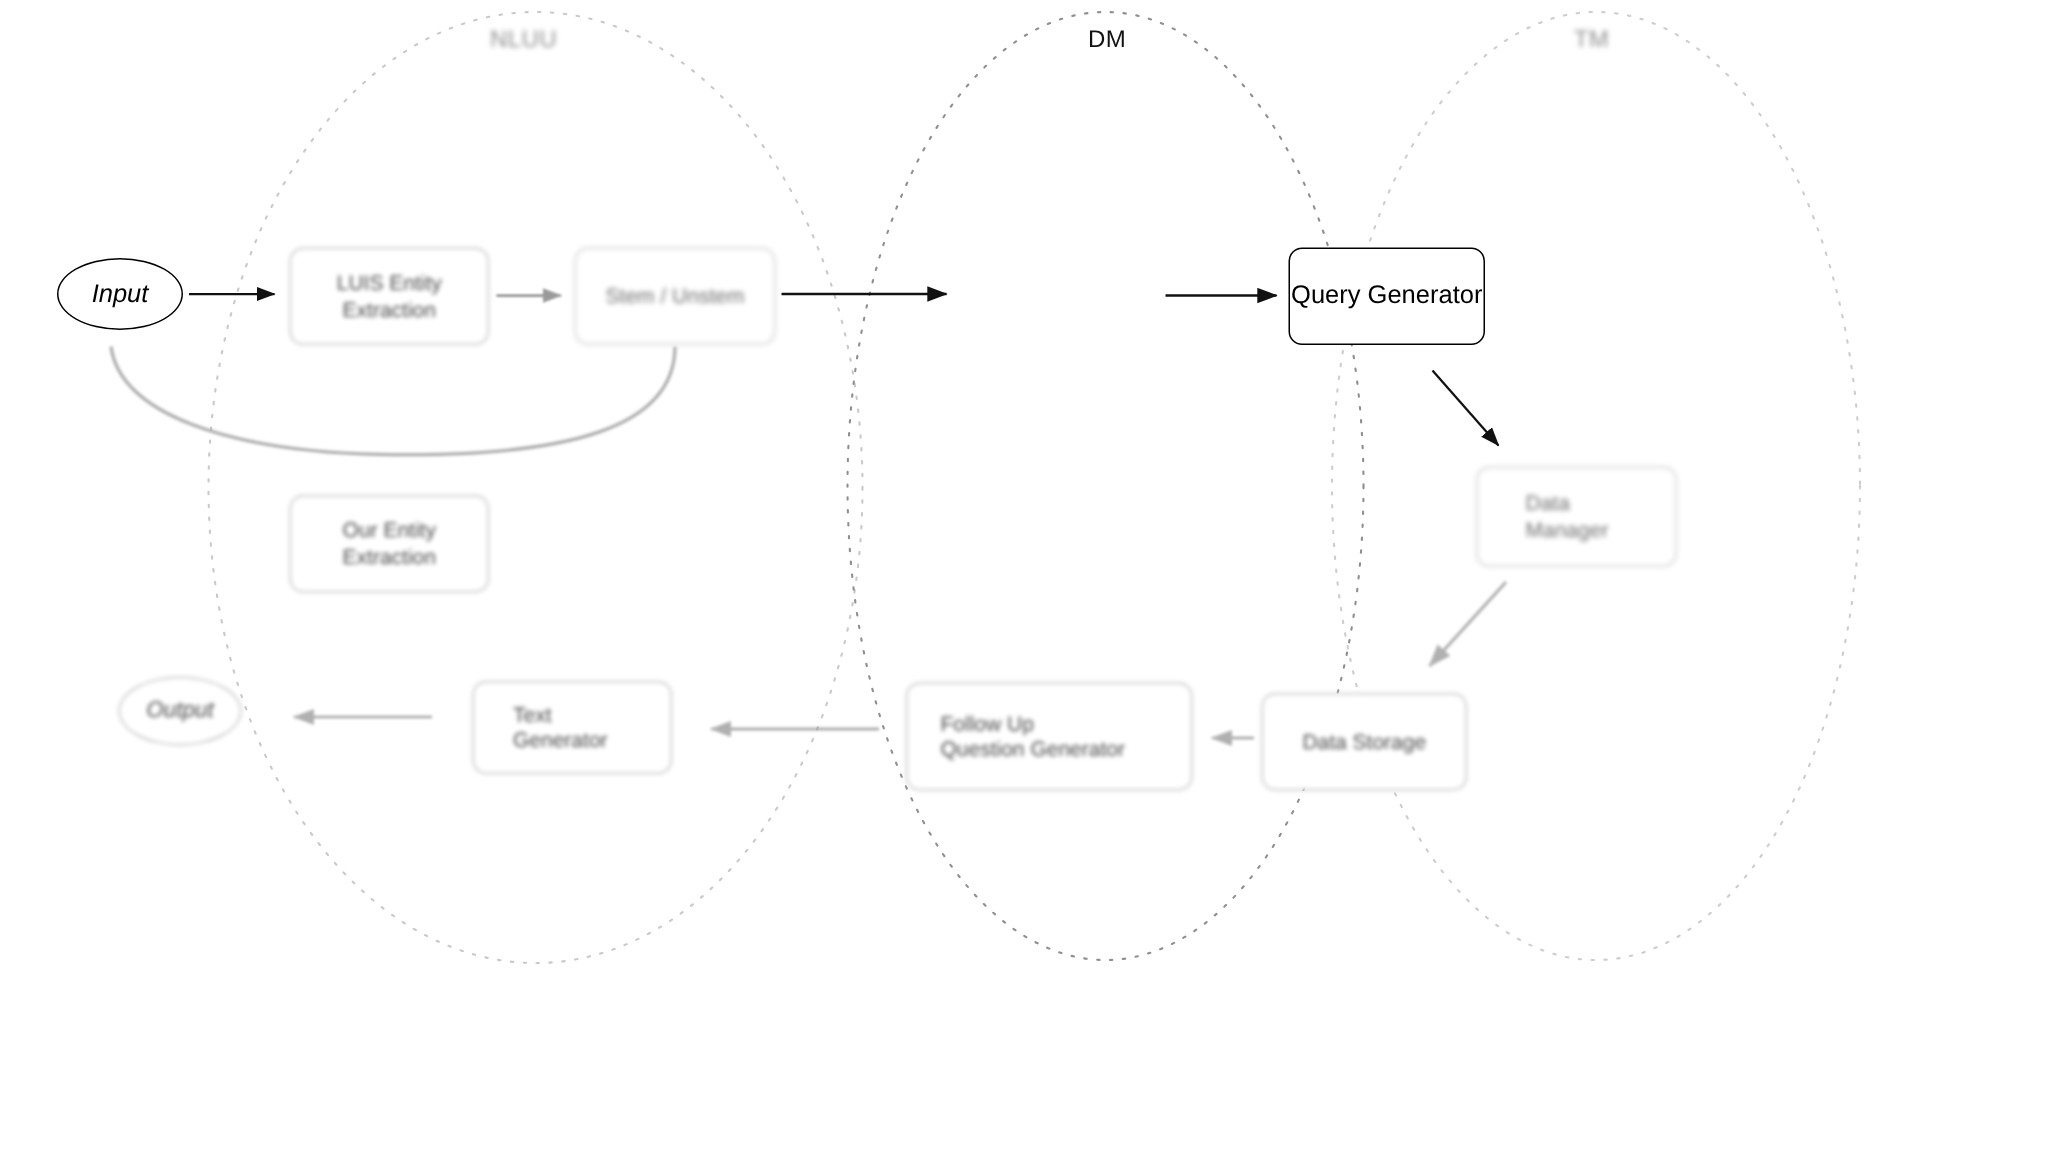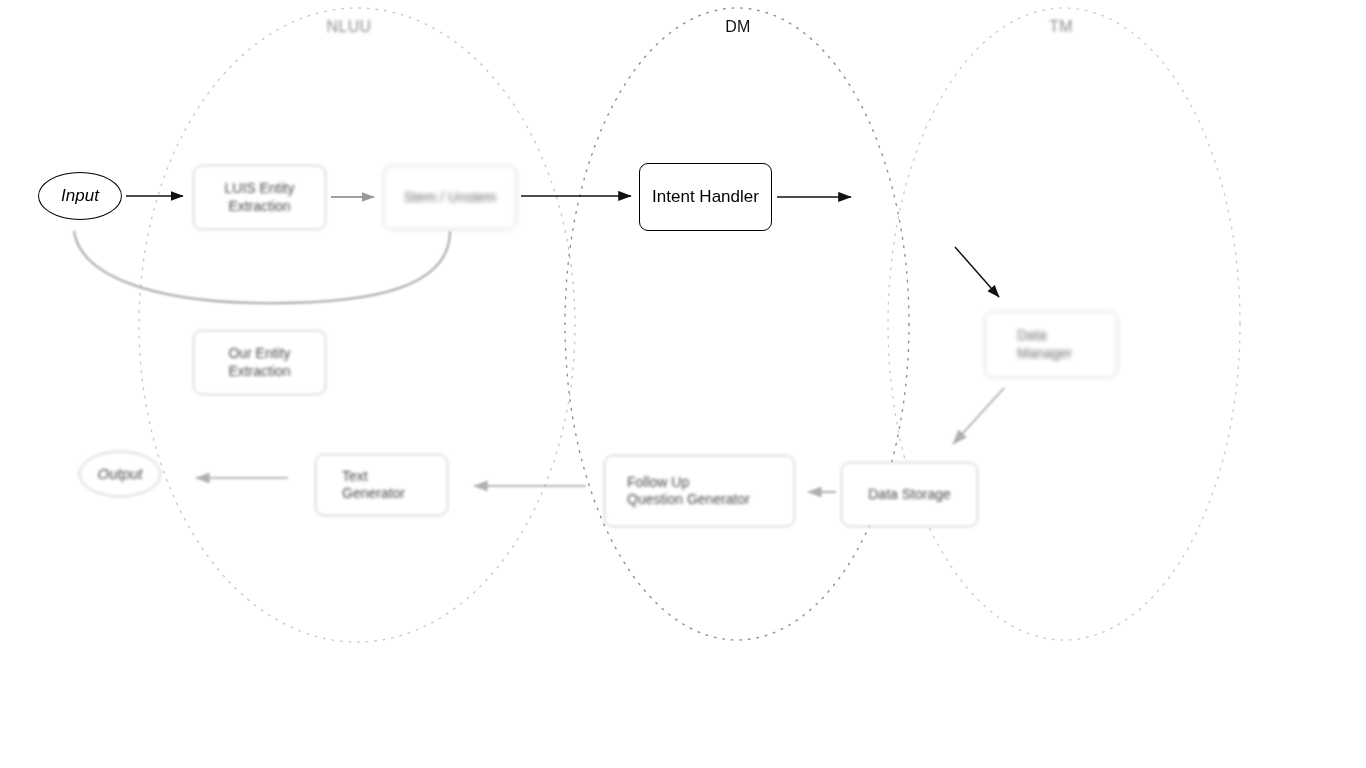--- a/index.html
+++ b/index.html
@@ -98,22 +98,22 @@
   <div class="node ellipse t-sharp" style="left:38px;top:172px;width:84px;height:48px;font-size:17px;">Input</div>
 
   <div class="node box t-soft" style="left:193px;top:165px;width:133px;height:65px;font-size:14px;">LUIS Entity
 Extraction</div>
 
   <div class="node box t-softer" style="left:383px;top:165px;width:134px;height:65px;font-size:14px;">Stem / Unstem</div>
 
   <div class="node box t-soft" style="left:193px;top:330px;width:133px;height:65px;font-size:14px;">Our Entity
 Extraction</div>
 
-  <div class="node box t-sharp" style="left:639px;top:163px;width:133px;height:68px;font-size:17px;">Intent Handler</div>
 
+  <div class="node box t-sharp" style="left:859px;top:165px;width:131px;height:65px;font-size:17px;">Query Generator</div>
 
   <div class="node box t-softer" style="left:984px;top:311px;width:134px;height:67px;font-size:14px;justify-content:flex-start;padding-left:32px;text-align:left;">Data
 Manager</div>
 
   <div class="node box t-soft" style="left:841px;top:462px;width:137px;height:65px;font-size:14px;">Data Storage</div>
 
   <div class="node box t-soft" style="left:604px;top:455px;width:191px;height:72px;font-size:14px;justify-content:flex-start;padding-left:22px;text-align:left;">Follow Up
 Question Generator</div>
 
   <div class="node box t-soft" style="left:315px;top:454px;width:133px;height:62px;font-size:14px;justify-content:flex-start;padding-left:26px;text-align:left;">Text

